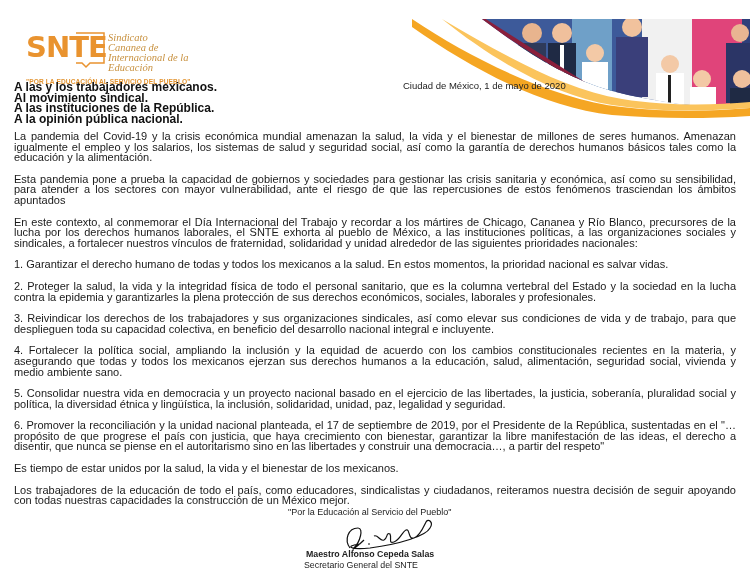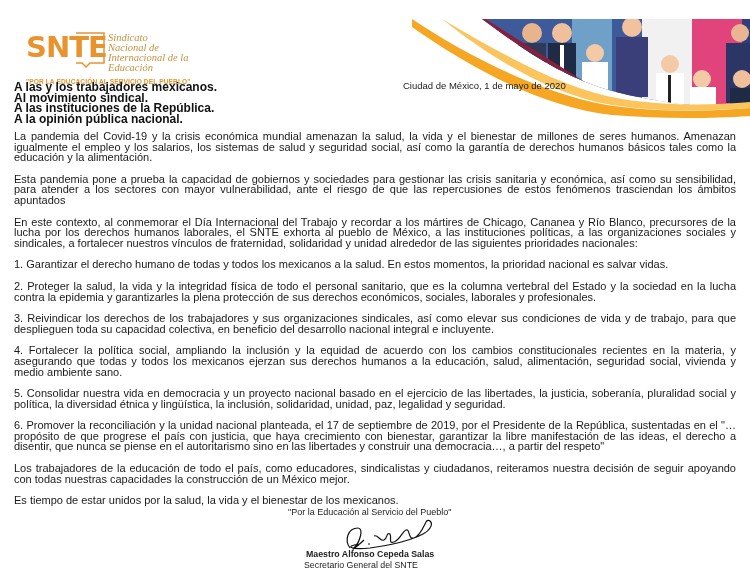--- a/index.html
+++ b/index.html
@@ -35,21 +35,21 @@
 <div class="header">
   <div class="logo">
     <div class="logo-mark">
       <span class="logo-snte">SNTE</span>
       <svg width="80" height="40" style="position:absolute;left:0;top:0;">
         <path d="M50 2 L78 2 L78 32 L64 32 L60 36 L56 32 L50 32" fill="none" stroke="#e9932f" stroke-width="1.5"></path>
       </svg>
     </div>
     <div class="logo-name">
       <span>Sindicato</span>
-      <span>Nacional de</span>
+      <span>Cananea de</span>
       <span>Internacional de la</span>
       <span>Educación</span>
     </div>
     <div class="logo-motto">"POR LA EDUCACIÓN AL SERVICIO DEL PUEBLO"</div>
   </div>
 
   <div class="banner">
     <svg width="350" height="100" viewBox="0 0 350 100">
       <defs>
         <clipPath id="peopleClip">
@@ -117,22 +117,22 @@
 <div class="body">
   <p>La pandemia del Covid-19 y la crisis económica mundial amenazan la salud, la vida y el bienestar de millones de seres humanos. Amenazan igualmente el empleo y los salarios, los sistemas de salud y seguridad social, así como la garantía de derechos humanos básicos tales como la educación y la alimentación.</p>
   <p>Esta pandemia pone a prueba la capacidad de gobiernos y sociedades para gestionar las crisis sanitaria y económica, así como su sensibilidad, para atender a los sectores con mayor vulnerabilidad, ante el riesgo de que las repercusiones de estos fenómenos trasciendan los ámbitos apuntados</p>
   <p>En este contexto, al conmemorar el Día Internacional del Trabajo y recordar a los mártires de Chicago, Cananea y Río Blanco, precursores de la lucha por los derechos humanos laborales, el SNTE exhorta al pueblo de México, a las instituciones políticas, a las organizaciones sociales y sindicales, a fortalecer nuestros vínculos de fraternidad, solidaridad y unidad alrededor de las siguientes prioridades nacionales:</p>
   <p>1. Garantizar el derecho humano de todas y todos los mexicanos a la salud. En estos momentos, la prioridad nacional es salvar vidas.</p>
   <p>2. Proteger la salud, la vida y la integridad física de todo el personal sanitario, que es la columna vertebral del Estado y la sociedad en la lucha contra la epidemia y garantizarles la plena protección de sus derechos económicos, sociales, laborales y profesionales.</p>
   <p>3. Reivindicar los derechos de los trabajadores y sus organizaciones sindicales, así como elevar sus condiciones de vida y de trabajo, para que desplieguen toda su capacidad colectiva, en beneficio del desarrollo nacional integral e incluyente.</p>
   <p>4. Fortalecer la política social, ampliando la inclusión y la equidad de acuerdo con los cambios constitucionales recientes en la materia, y asegurando que todas y todos los mexicanos ejerzan sus derechos humanos a la educación, salud, alimentación, seguridad social, vivienda y medio ambiente sano.</p>
   <p>5. Consolidar nuestra vida en democracia y un proyecto nacional basado en el ejercicio de las libertades, la justicia, soberanía, pluralidad social y política, la diversidad étnica y lingüística, la inclusión, solidaridad, unidad, paz, legalidad y seguridad.</p>
   <p>6. Promover la reconciliación y la unidad nacional planteada, el 17 de septiembre de 2019, por el Presidente de la República, sustentadas en el "… propósito de que progrese el país con justicia, que haya crecimiento con bienestar, garantizar la libre manifestación de las ideas, el derecho a disentir, que nunca se piense en el autoritarismo sino en las libertades y construir una democracia…, a partir del respeto"</p>
+  <p>Es tiempo de estar unidos por la salud, la vida y el bienestar de los mexicanos.</p>
   <p>Los trabajadores de la educación de todo el país, como educadores, sindicalistas y ciudadanos, reiteramos nuestra decisión de seguir apoyando con todas nuestras capacidades la construcción de un México mejor.</p>
-  <p>Es tiempo de estar unidos por la salud, la vida y el bienestar de los mexicanos.</p>
 </div>
 
 <div class="motto-close">"Por la Educación al Servicio del Pueblo"</div>
 
 <svg class="signature" viewBox="0 0 110 44">
   <path d="M20 34 C14 26 18 14 28 14 C34 14 30 28 24 34 C20 38 30 30 34 26 M38 30 L40 30 M44 22 C48 20 50 28 54 26 C58 24 56 18 60 20 C62 24 58 30 64 28 C70 26 72 18 76 16 C80 14 78 26 84 24 C90 22 94 12 96 8 C98 4 104 8 100 14 C96 22 70 30 40 34 C20 36 14 32 30 30" fill="none" stroke="#111" stroke-width="1.2"></path>
 </svg>
 
 <div class="signer">Maestro Alfonso Cepeda Salas</div>
 <div class="signer-title">Secretario General del SNTE</div>

